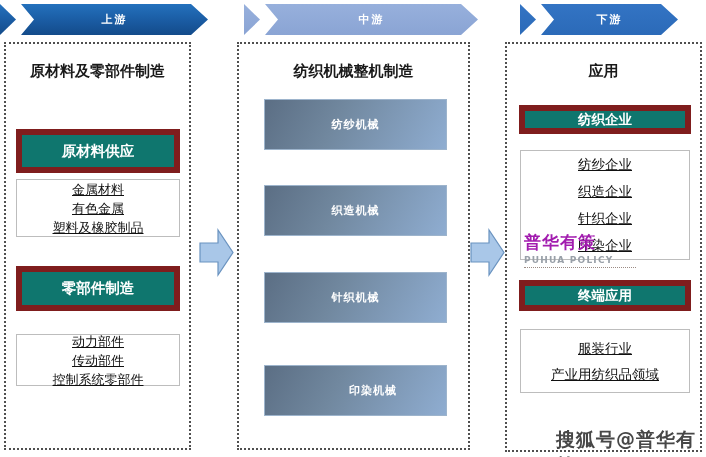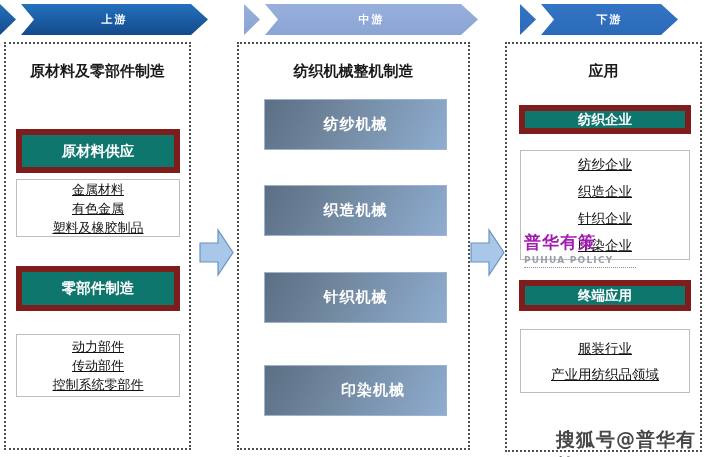--- a/index.html
+++ b/index.html
@@ -63,21 +63,21 @@
   .list-box .li { text-align:center; }
   .lines-sm .li { font-size:13px; line-height:19px; }
   .lines-md .li { font-size:13.5px; line-height:27px; }
   .lines-md2 .li { font-size:13.5px; line-height:26px; }
 
   
   .grad-box {
     position:absolute; left:25px; width:183px; height:51px;
     background:linear-gradient(118deg,#5b6e84 0%,#71889f 40%,#8fadd1 100%);
     display:flex; align-items:center; justify-content:center;
-    color:#fff; font-weight:bold; font-size:15px; letter-spacing:1px;
+    color:#fff; font-weight:bold; font-size:11px; letter-spacing:1px;
     border:1px solid #9db4cc;
   }
 
   
   .flow-arrow { position:absolute; width:36px; height:51px; }
 
   
   .wm-center { position:absolute; left:524px; top:231px; width:112px; text-align:left; z-index:5;
     border-bottom:1px dotted #9b8b84; padding-bottom:2px; }
   .wm-cn { font-size:17px; font-weight:bold; color:#a21caf; letter-spacing:1px; }
@@ -119,21 +119,21 @@
     <div class="blue-btn btn-lg" style="left:10px; top:85px; width:164px; height:44px;">原材料供应</div>
 
     <div class="list-box lines-sm" style="left:10px; top:135px; width:164px; height:58px;">
       <div class="li">金属材料</div>
       <div class="li">有色金属</div>
       <div class="li">塑料及橡胶制品</div>
     </div>
 
     <div class="blue-btn btn-lg" style="left:10px; top:222px; width:164px; height:45px;">零部件制造</div>
 
-    <div class="list-box lines-sm" style="left:10px; top:290px; width:164px; height:63px;">
+    <div class="list-box lines-sm" style="left:10px; top:290px; width:164px; height:52px;">
       <div class="li">动力部件</div>
       <div class="li">传动部件</div>
       <div class="li">控制系统零部件</div>
     </div>
   </div>
 
   <div class="col col-2">
     <div class="col-title">纺织机械整机制造</div>
     <div class="grad-box" style="top:55px;">纺纱机械</div>
     <div class="grad-box" style="top:141px;">织造机械</div>

